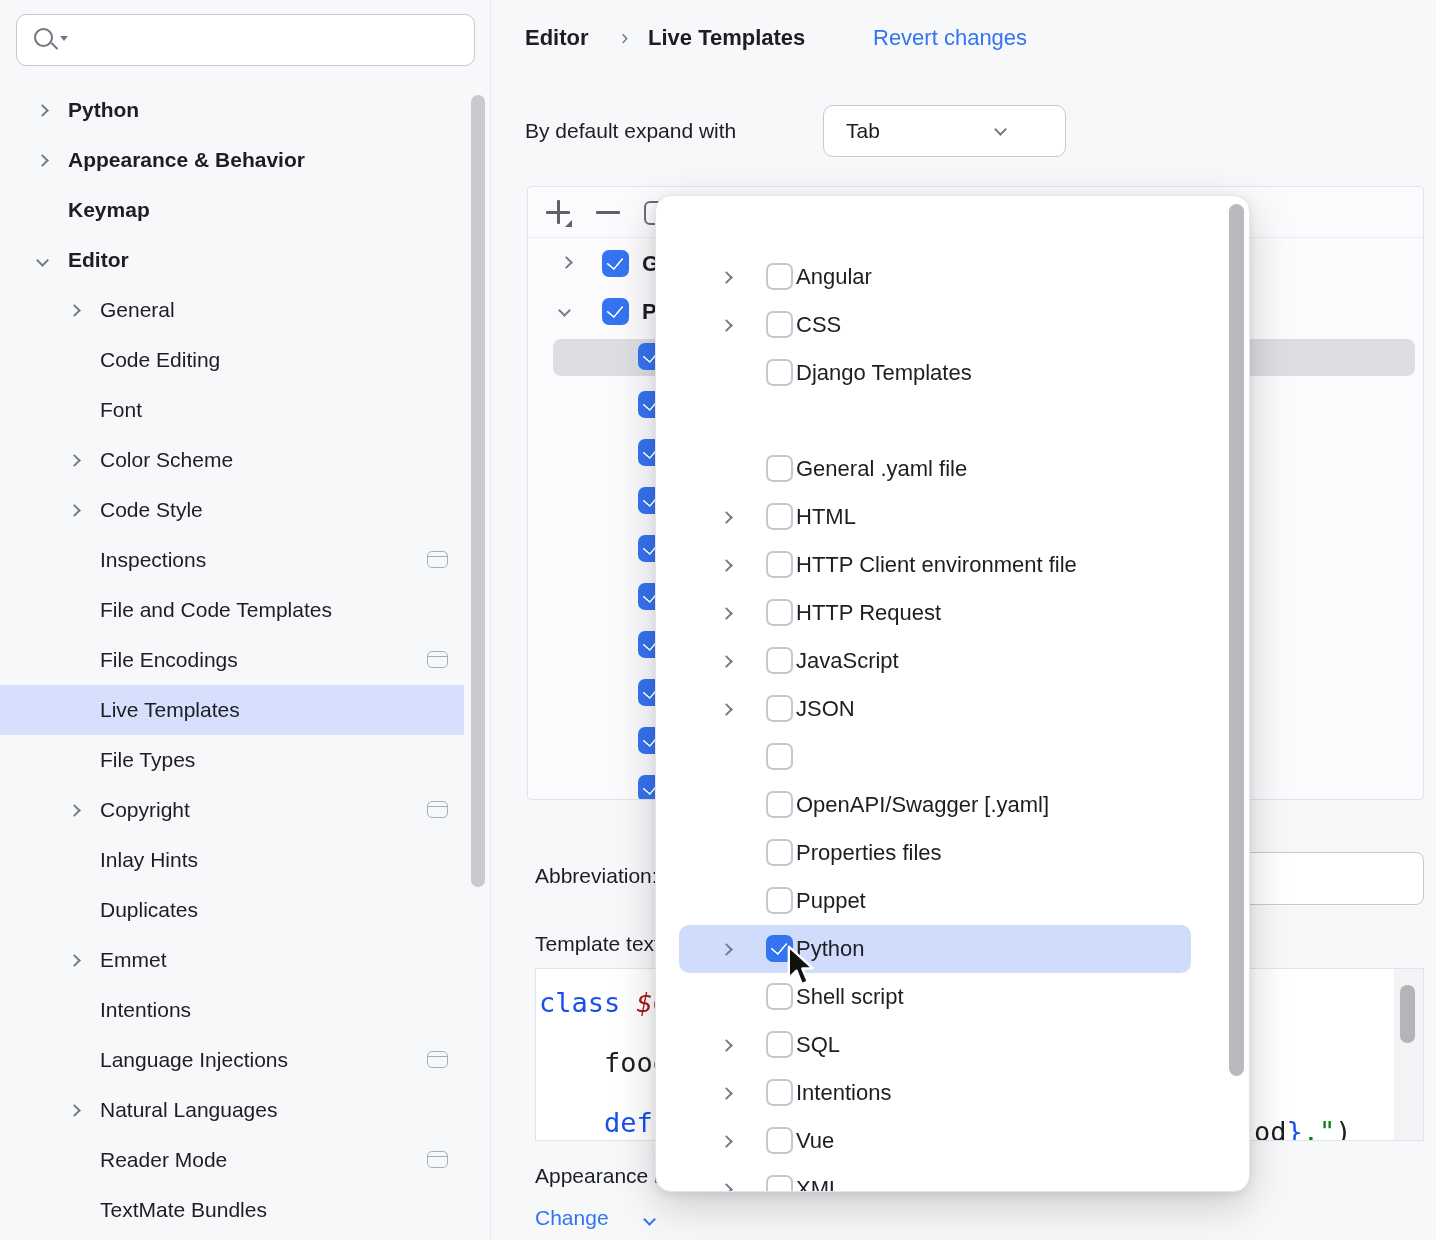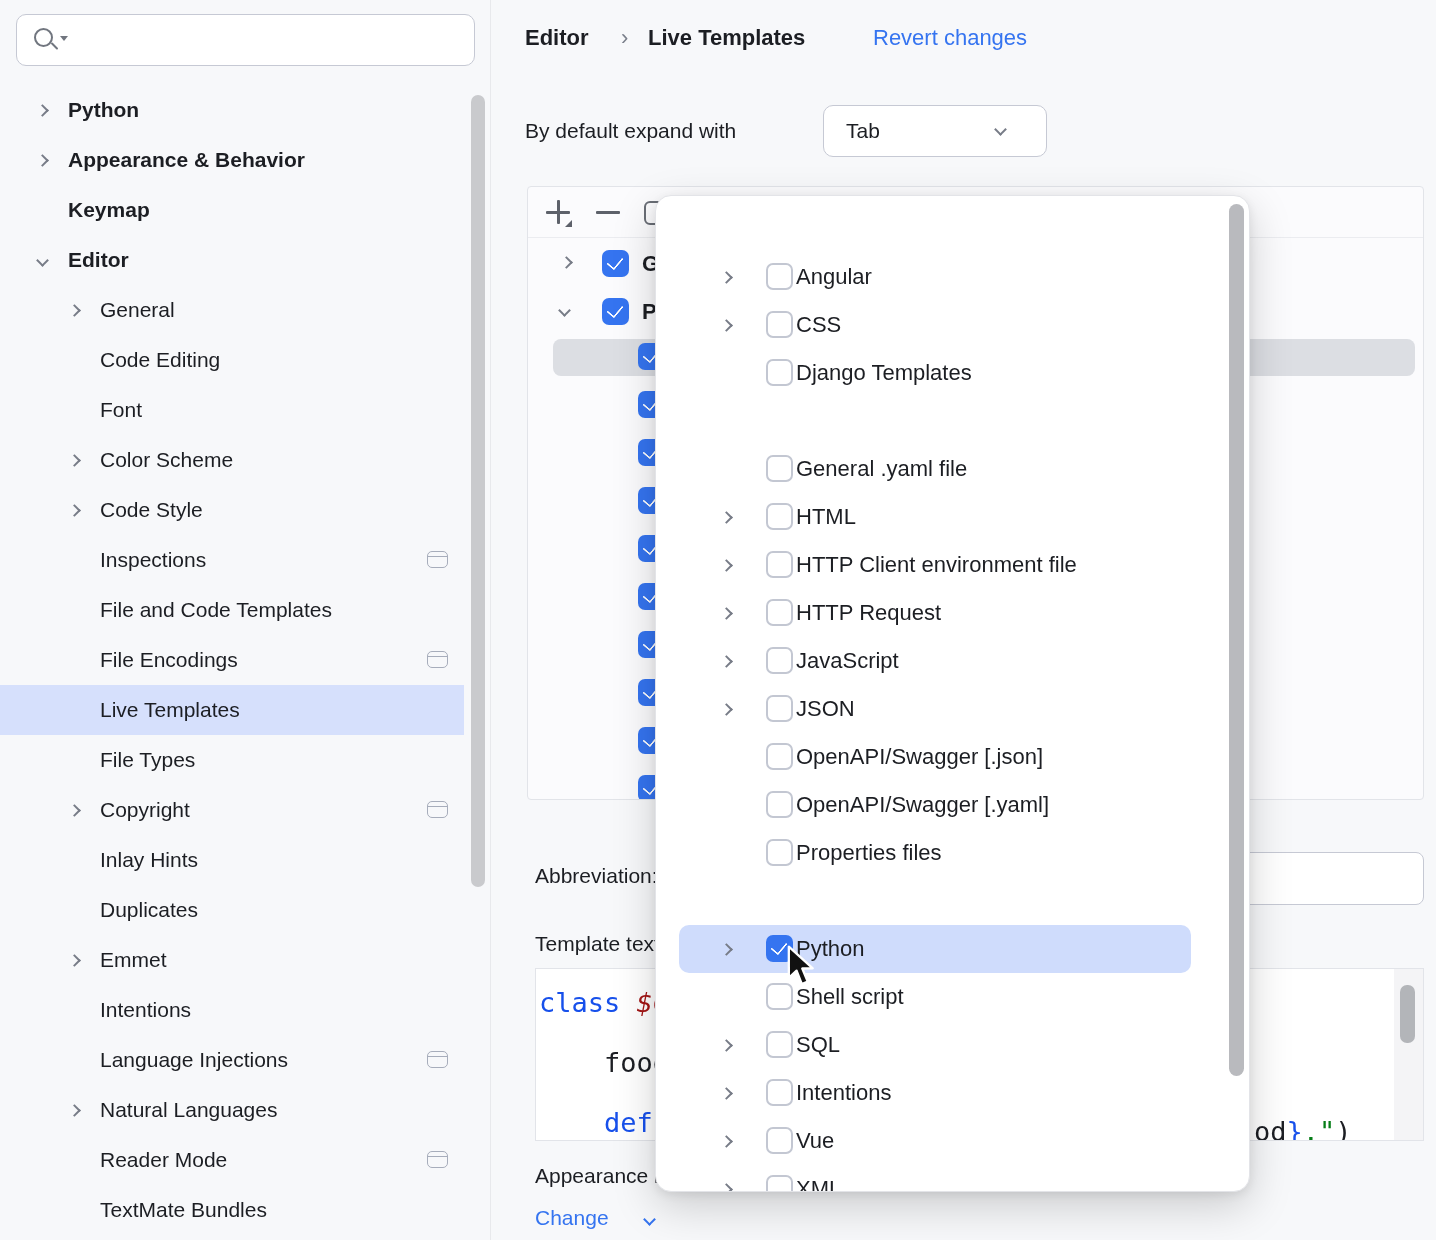--- a/index.html
+++ b/index.html
@@ -33,21 +33,21 @@
   #side-scroll{left:471px;top:95px;width:14px;height:792px;background:#c9cacd;border-radius:7px;}
 
   
   .crumb{top:25px;font-size:22px;white-space:nowrap;}
   .crumb.bold{font-weight:700;}
   .crumb.sep{color:#7a7f8a;font-weight:400;}
   .link{color:#3574f0;}
 
   
   #expand-label{left:525px;top:119px;font-size:21px;}
-  #expand-select{left:823px;top:105px;width:224px;height:52px;background:#fff;border:1.5px solid #c6c9d4;border-radius:10px;box-sizing:border-box;}
+  #expand-select{left:823px;top:105px;width:243px;height:52px;background:#fff;border:1.5px solid #c6c9d4;border-radius:10px;box-sizing:border-box;}
   #expand-select .val{position:absolute;left:22px;top:0;line-height:50px;font-size:21px;}
   #expand-select .chev{left:172px;top:19px;}
 
   
   #panel{left:527px;top:186px;width:897px;height:614px;background:#fbfbfd;border:1px solid #e2e4e9;border-radius:4px;box-sizing:border-box;overflow:hidden;}
   #panel .toolbar-sep{position:absolute;left:0;right:0;top:50px;border-top:1px solid #ebecf0;}
   .plus{position:absolute;left:18px;top:13px;width:24px;height:24px;}
   .plus::before{content:"";position:absolute;left:0;top:11px;width:24px;height:2.5px;background:#5d616a;border-radius:1px;}
   .plus::after{content:"";position:absolute;left:11px;top:0;width:2.5px;height:24px;background:#5d616a;border-radius:1px;}
   .plus-corner{position:absolute;left:37px;top:33px;width:0;height:0;border-left:7px solid transparent;border-bottom:7px solid #5d616a;}
@@ -287,29 +287,32 @@
       <span class="pcheck un"></span>
       <span class="plab">JavaScript</span>
     </div>
   <div class="prow lvl1" style="top:489px">
       <span class="chev right"></span>
       <span class="pcheck un"></span>
       <span class="plab">JSON</span>
     </div>
   <div class="prow lvl1" style="top:537px">
       <span class="pcheck un"></span>
-      <span class="plab">OpenAPI/Swagger [.json]</span>
     </div>
   <div class="prow lvl1" style="top:585px">
       <span class="pcheck un"></span>
       <span class="plab">OpenAPI/Swagger [.yaml]</span>
     </div>
   <div class="prow lvl1" style="top:633px">
       <span class="pcheck un"></span>
       <span class="plab">Properties files</span>
+    </div>
+  <div class="prow lvl1" style="top:681px">
+      <span class="pcheck un"></span>
+      <span class="plab">Puppet</span>
     </div>
   <div class="prow lvl1 hl" style="top:729px">
     <span class="hl-band"></span>
     <span class="chev right"></span>
     <span class="pcheck ck"></span>
     <span class="plab">Python</span>
   </div>
   <div class="prow lvl1" style="top:777px">
       <span class="pcheck un"></span>
       <span class="plab">Shell script</span>

